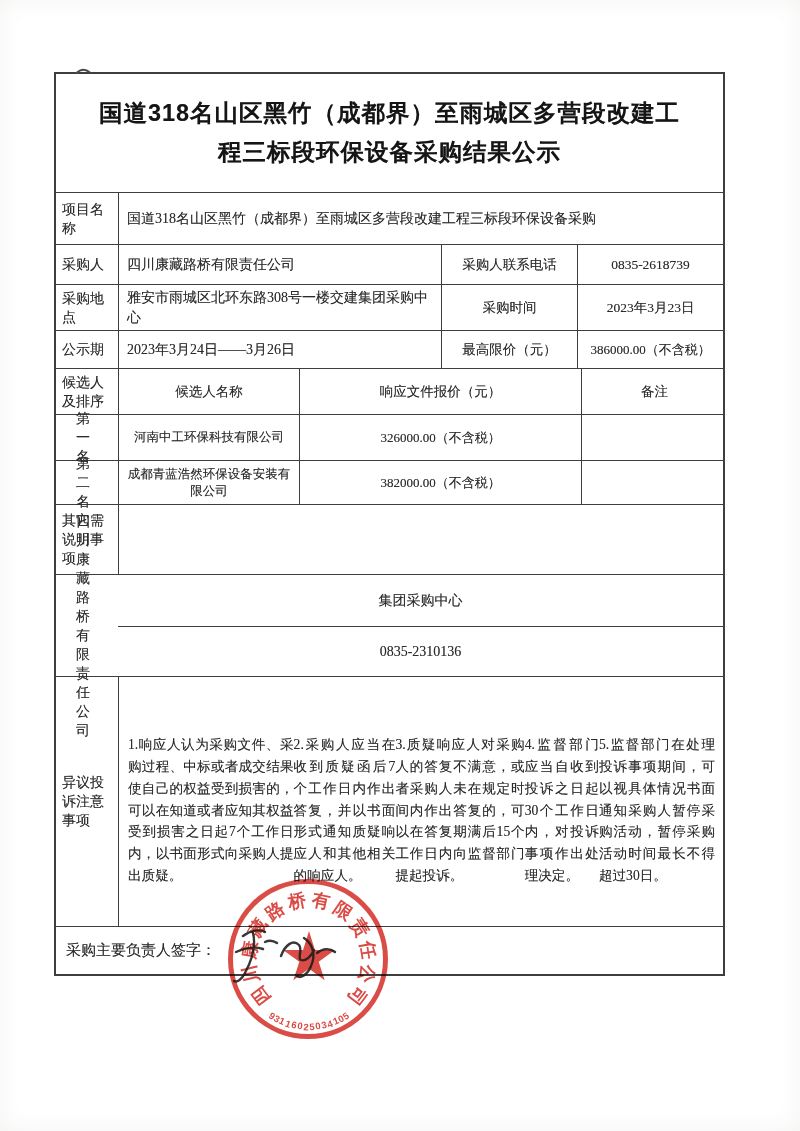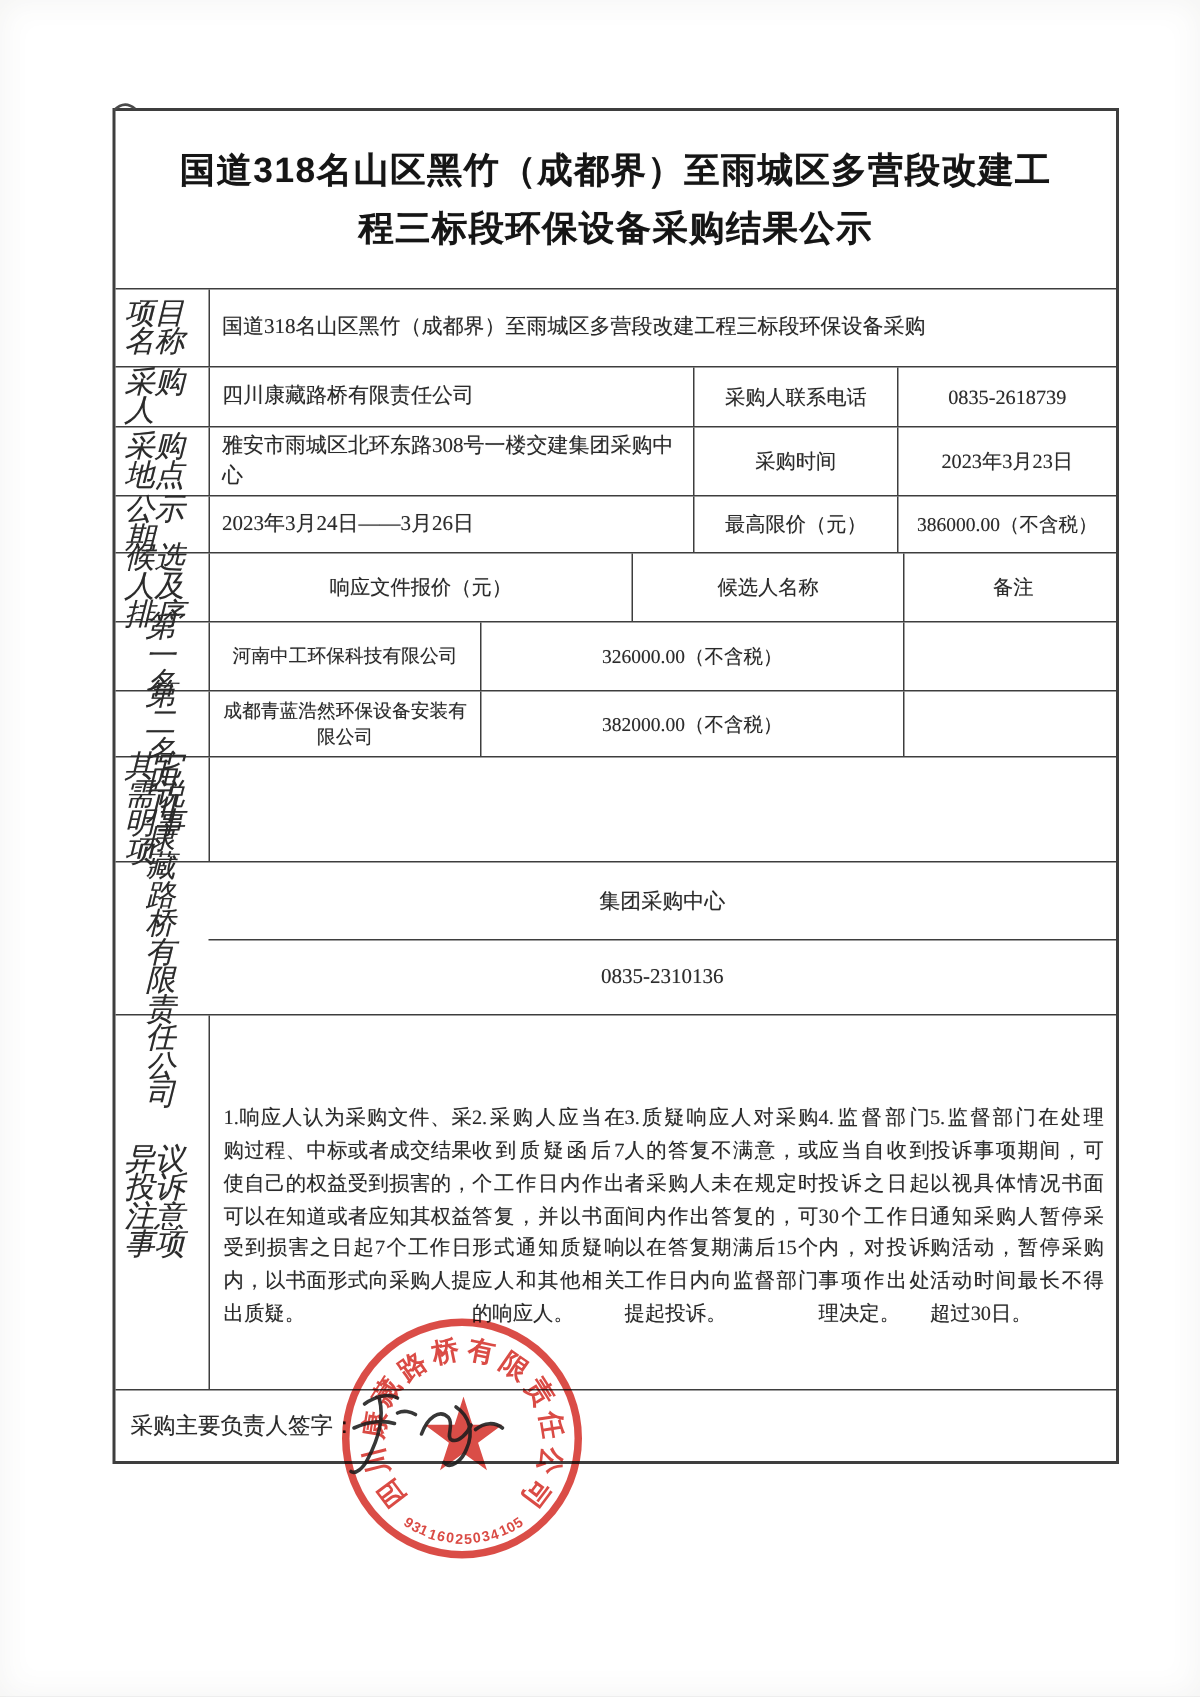--- a/index.html
+++ b/index.html
@@ -12,35 +12,34 @@
     position:relative;
     width:800px;height:1131px;
     margin:0 auto;
     background:#ffffff;
     overflow:hidden;
     box-shadow:inset 0 0 22px rgba(90,85,75,0.07);
     font-family:"Liberation Serif","DejaVu Serif",serif;
     color:var(--ink);
   }
   .doc-table{
-    position:absolute;left:75px;top:72px;width:671px;
+    position:absolute;left:54px;top:72px;width:671px;
     border:2.2px solid var(--border);
     box-sizing:border-box;
     background:#fff;
   }
   .tr{display:flex;box-sizing:border-box;}
   .tr + .tr{border-top:1.7px solid var(--border);}
   .td{box-sizing:border-box;display:flex;align-items:center;min-width:0;}
   .td + .td{border-left:1.7px solid var(--border);}
   .lab{
     width:62px;flex:0 0 62px;
     padding:2px 4px 2px 6px;
-    font-size:20px;line-height:19px;
+    font-size:14px;line-height:19px;
     word-break:break-all;
-    font-style:italic;
   }
   .lab.center{justify-content:center;text-align:left;padding:2px 20px;}
   .val-left{flex:1 1 auto;padding:3px 8px;font-size:14px;line-height:20px;word-break:break-all;}
   .val-center{justify-content:center;text-align:center;padding:2px 4px;font-size:13.5px;line-height:19px;}
   .w-phone-label{width:136px;flex:0 0 136px;}
   .w-phone-val{width:146px;flex:0 0 146px;}
   .w-cand-name{width:181px;flex:0 0 181px;}
   .w-cand-price{width:282px;flex:0 0 282px;}
   .w-cand-remark{width:146px;flex:0 0 146px;}
   .title-cell{
@@ -129,22 +128,22 @@
 
     <div class="tr" style="height:38px">
       <div class="td lab">公示期</div>
       <div class="td val-left" style="flex:1">2023年3月24日——3月26日</div>
       <div class="td val-center w-phone-label">最高限价（元）</div>
       <div class="td val-center w-phone-val price-cell">386000.00（不含税）</div>
     </div>
 
     <div class="tr" style="height:46px">
       <div class="td lab">候选人及排序</div>
+      <div class="td val-center w-cand-name">候选人名称</div>
       <div class="td val-center w-cand-price">响应文件报价（元）</div>
-      <div class="td val-center w-cand-name">候选人名称</div>
       <div class="td val-center w-cand-remark">备注</div>
     </div>
 
     <div class="tr" style="height:46px">
       <div class="td lab center">第一名</div>
       <div class="td val-center w-cand-name cand-name">河南中工环保科技有限公司</div>
       <div class="td val-center w-cand-price price-cell">326000.00（不含税）</div>
       <div class="td val-center w-cand-remark"></div>
     </div>
 

